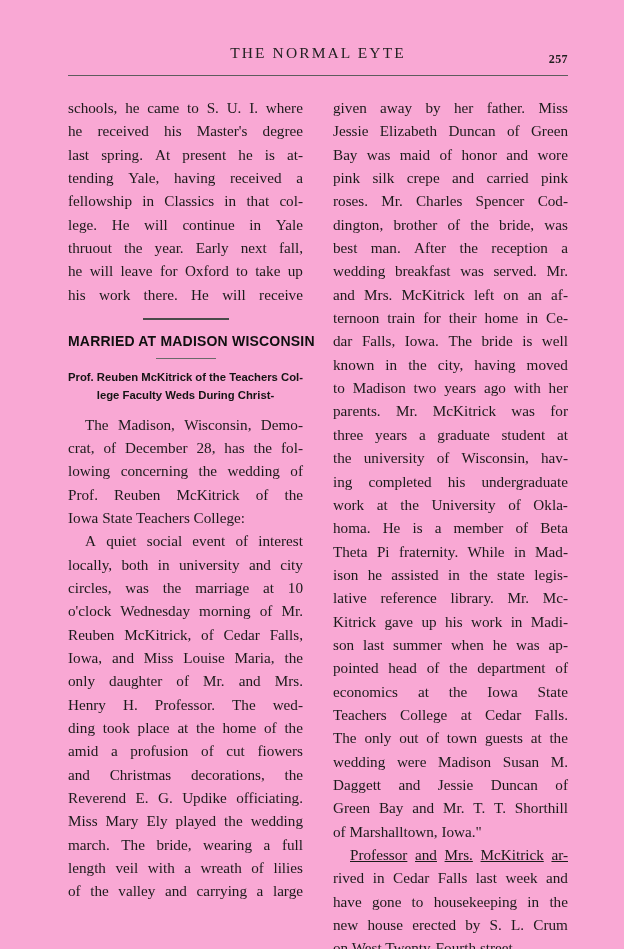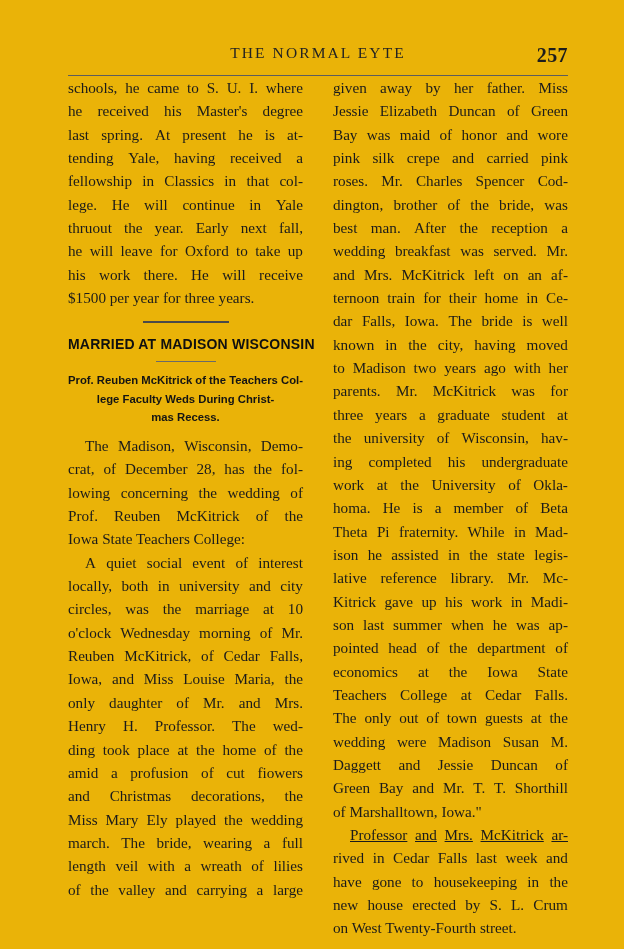--- a/index.html
+++ b/index.html
@@ -12,21 +12,21 @@
     height: 949px;
     background: #fdfdfb;
     font-family: "Liberation Serif", "DejaVu Serif", serif;
     color: #1b1b1b;
     overflow: hidden;
   }
   .page {
     position: relative;
     width: 624px;
     height: 949px;
-    background: #eab308;
+    background: #f9a8d4;
     box-sizing: border-box;
     padding: 0;
   }
 
   
   .running-head {
     position: absolute;
     left: 68px;
     right: 56px;
     top: 44px;
@@ -40,40 +40,40 @@
     text-align: center;
     font-size: 15.5px;
     letter-spacing: 2.1px;
     font-variant: normal;
     color: #232323;
     white-space: nowrap;
   }
   .running-head-page {
     position: absolute;
     right: 0;
-    top: 0;
-    font-size: 20px;
+    top: 8px;
+    font-size: 12px;
     font-weight: bold;
     letter-spacing: 0.4px;
     color: #1d1d1d;
   }
   .head-rule {
     position: absolute;
     left: 68px;
     right: 56px;
     top: 75px;
     height: 1px;
     background: #5d5d5d;
   }
 
   
   .columns {
     position: absolute;
     left: 68px;
-    top: 76px;
+    top: 96px;
     width: 500px;
     height: 845px;
   }
   .col {
     position: absolute;
     top: 0;
     width: 235px;
   }
   .col-left  { left: 0; }
   .col-right { left: 265px; }
@@ -227,41 +227,39 @@
             <span>up</span>
           </span>
           <span class="ln j">
             <span>his</span>
             <span>work</span>
             <span>there.</span>
             <span>He</span>
             <span>will</span>
             <span>receive</span>
           </span>
-          <span class="ln last">$1500 per year for three years.</span>
         </div>
 
       <div class="short-rule"></div>
 
       <div class="headline">MARRIED AT MADISON WISCONSIN</div>
 
       <div class="short-rule tight"></div>
 
       <div class="subhead" id="lc-sub">
           <span class="sl j">
             <span>Prof.</span>
             <span>Reuben</span>
             <span>McKitrick</span>
             <span>of</span>
             <span>the</span>
             <span>Teachers</span>
             <span>Col-</span>
           </span>
           <span class="sl">lege Faculty Weds During Christ-</span>
-          <span class="sl">mas Recess.</span>
         </div>
 
       <div class="gap-sm"></div>
 
       <div class="linebox" id="lc-p1">
           <span class="ln j" style="padding-left: 17px;">
             <span>The</span>
             <span>Madison,</span>
             <span>Wisconsin,</span>
             <span>Demo-</span>
@@ -371,20 +369,27 @@
             <span>cut</span>
             <span>fiowers</span>
           </span>
           <span class="ln j">
             <span>and</span>
             <span>Christmas</span>
             <span>decorations,</span>
             <span>the</span>
           </span>
           <span class="ln j">
+            <span>Reverend</span>
+            <span>E.</span>
+            <span>G.</span>
+            <span>Updike</span>
+            <span>officiating.</span>
+          </span>
+          <span class="ln j">
             <span>Miss</span>
             <span>Mary</span>
             <span>Ely</span>
             <span>played</span>
             <span>the</span>
             <span>wedding</span>
           </span>
           <span class="ln j">
             <span>march.</span>
             <span>The</span>

